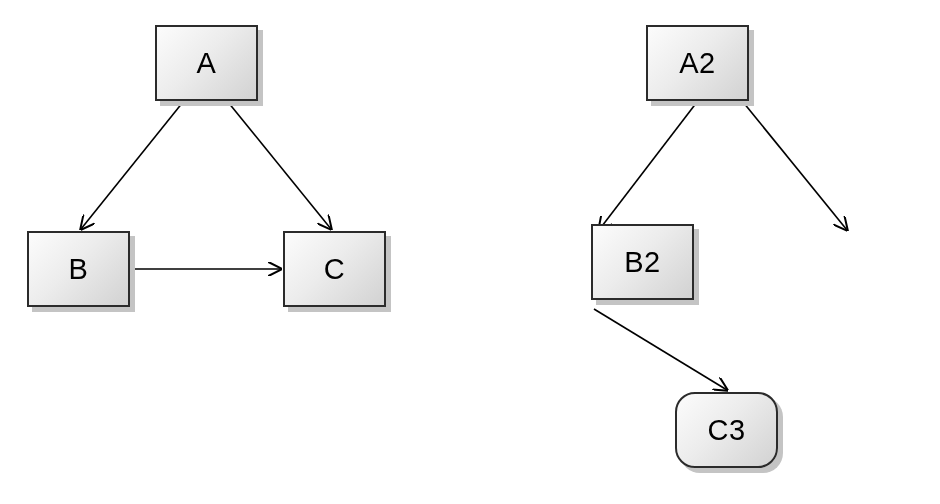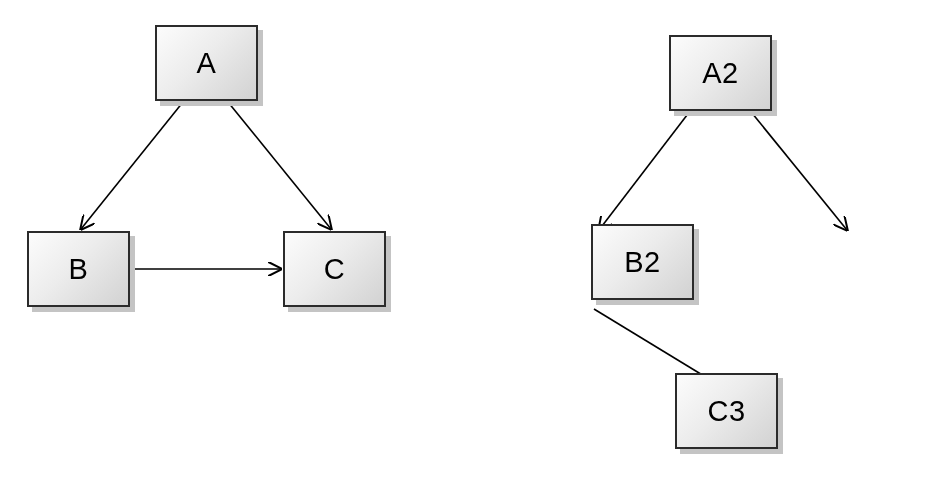--- a/index.html
+++ b/index.html
@@ -71,23 +71,23 @@
   <div class="node" style="left:155px; top:25px;">
     <span class="label">A</span>
   </div>
   <div class="node" style="left:27px;  top:231px;">
     <span class="label">B</span>
   </div>
   <div class="node" style="left:283px; top:231px;">
     <span class="label">C</span>
   </div>
 
-  <div class="node" style="left:669px; top:25px;margin-top:10px;">
+  <div class="node" style="left:646px; top:25px;">
     <span class="label">A2</span>
   </div>
   <div class="node" style="left:543px; top:224px;margin-left:48px;">
     <span class="label">B2</span>
   </div>
-  <div class="node" style="left:675px; top:373px;">
+  <div class="node" style="left:675px; top:392px;border-radius:20px;">
     <span class="label">C3</span>
   </div>
 
 </div>
 
 </body></html>

